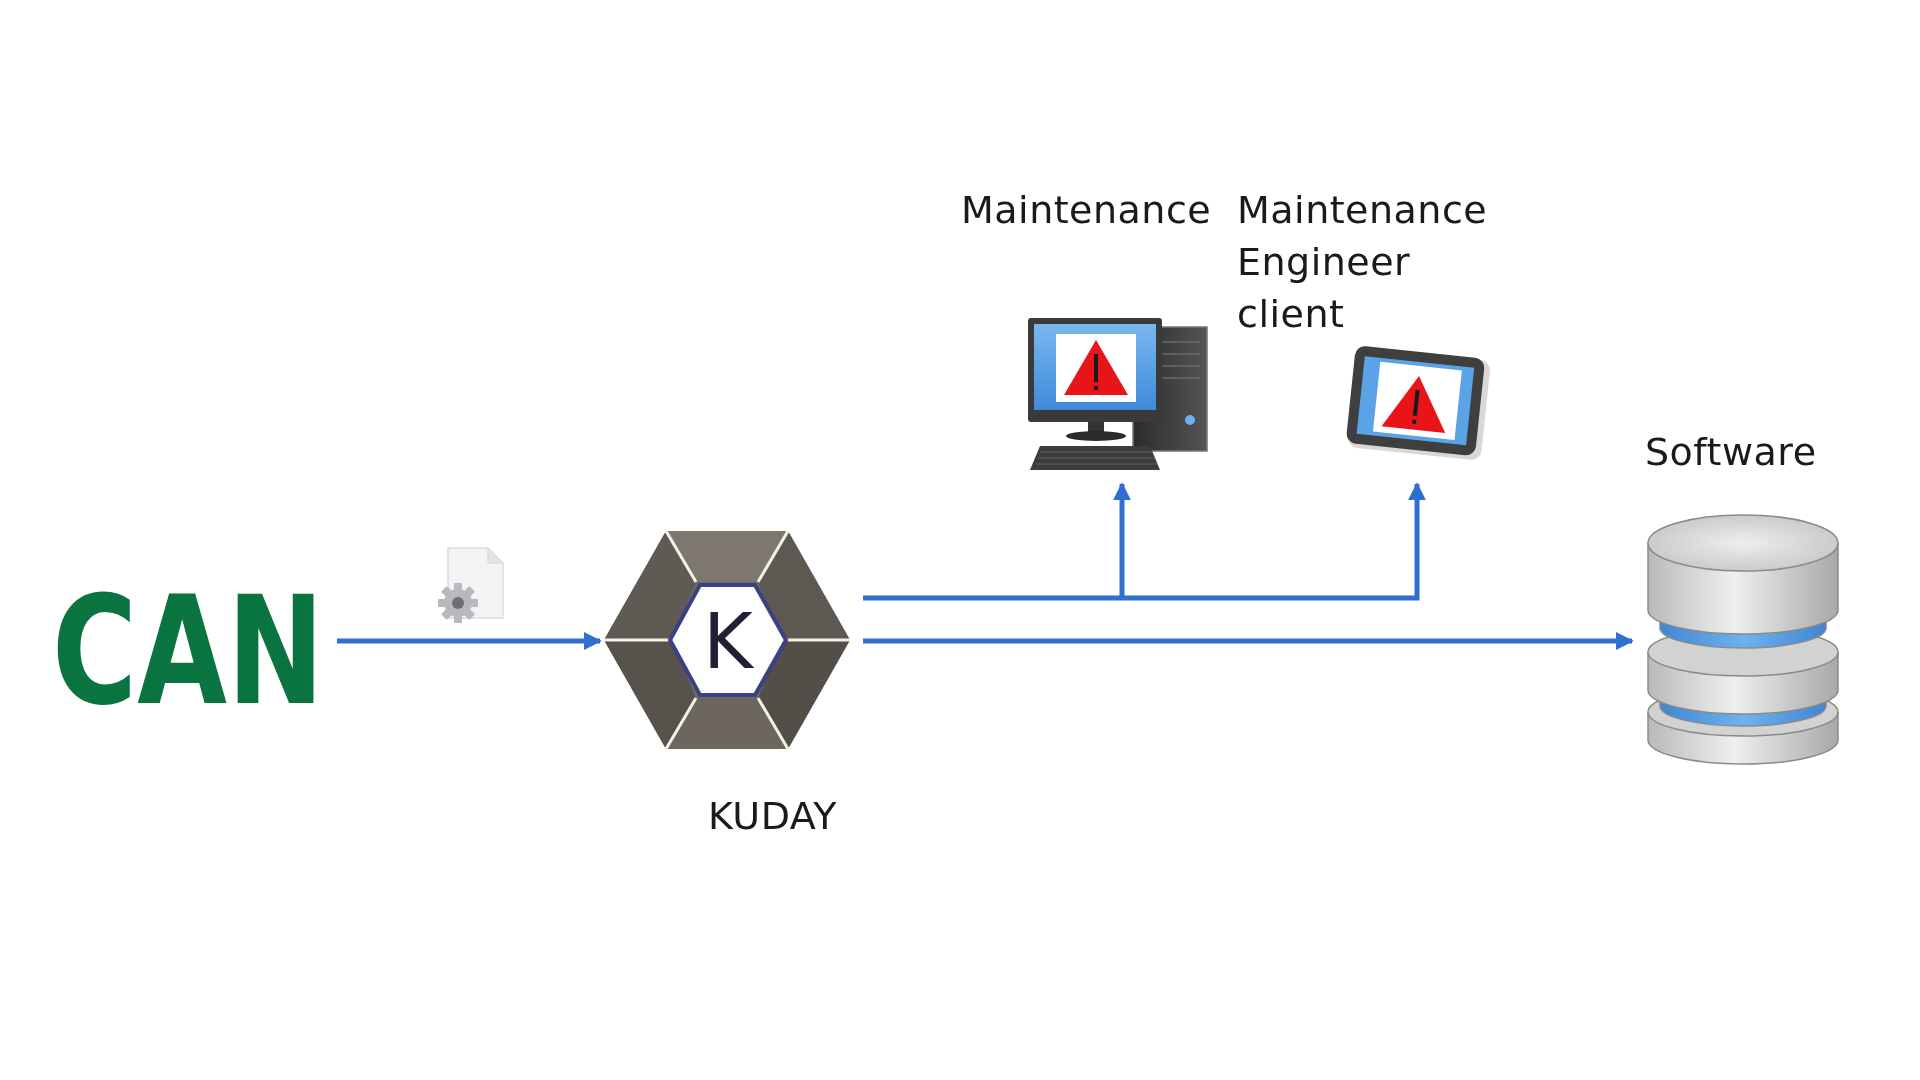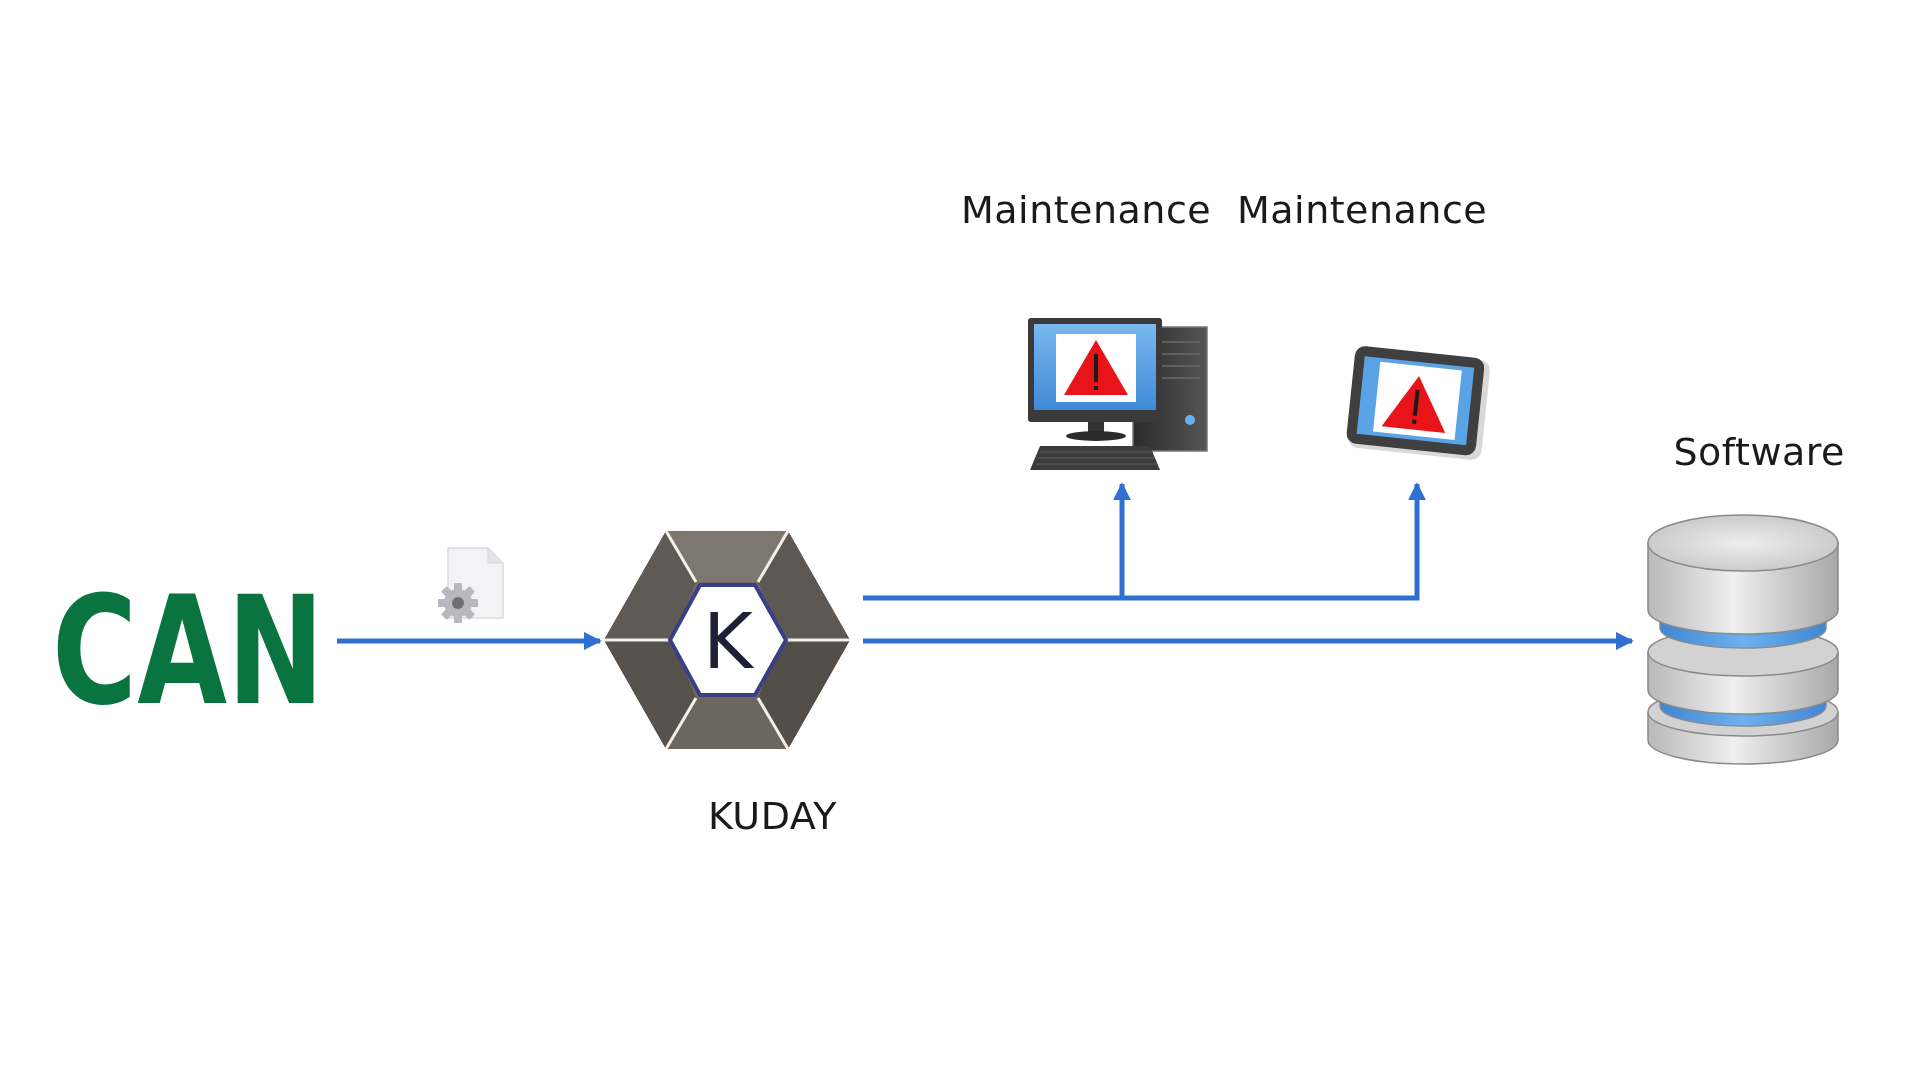--- a/index.html
+++ b/index.html
@@ -1,17 +1,17 @@
 <!DOCTYPE html>
 <html><head>
 <meta charset="utf-8">
 <style>
   html, body { margin: 0; padding: 0; background: #ffffff; }
   body { width: 1920px; height: 1080px; position: relative; overflow: hidden; font-family: "DejaVu Sans", sans-serif; }
-  .label { position: absolute; color: #1a1a1a; font-size: 38px; line-height: 52px; text-align: right; letter-spacing: 0.5px; white-space: nowrap; }
+  .label { position: absolute; color: #1a1a1a; font-size: 38px; line-height: 52px; text-align: left; letter-spacing: 0.5px; white-space: nowrap; }
   .label span { display: block; }
   svg.layer { position: absolute; left: 0; top: 0; }
 </style>
 </head>
 <body>
 
 <svg class="layer" width="1920" height="1080" viewBox="0 0 1920 1080">
   <defs>
     <marker id="ah" markerWidth="10" markerHeight="10" refX="8" refY="5" orient="auto" markerUnits="userSpaceOnUse">
       <path d="M0,0 L10,5 L0,10 z" fill="#2f6fd0"></path>
@@ -153,17 +153,19 @@
 <div class="label" style="left:637px; top:790px; width:200px; text-align:right;">
   <span>KUDAY</span>
 </div>
 
 <div class="label" style="left:961px; top:184px; width:220px;">
   <span>Maintenance</span>
 </div>
 
 <div class="label" style="left:1237px; top:184px; width:220px;">
   <span>Maintenance</span>
+  <span>Engineer</span>
+  <span>client</span>
 </div>
 
 <div class="label" style="left:1645px; top:426px; width:200px;">
   <span>Software</span>
 </div>
 
 </body></html>

